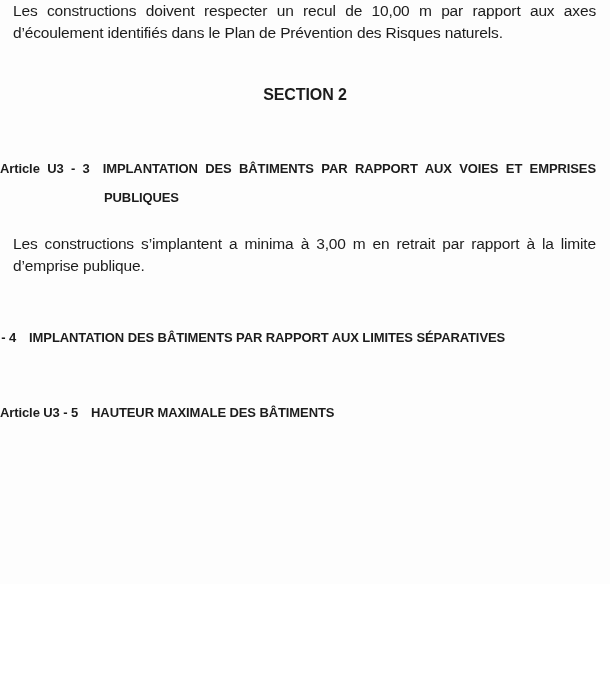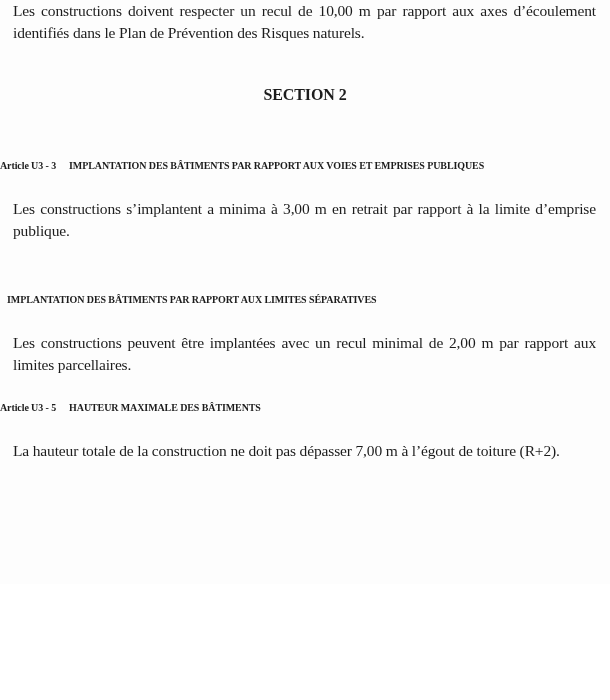--- a/index.html
+++ b/index.html
@@ -3,46 +3,46 @@
 <meta charset="utf-8">
 <style>
   html, body { margin: 0; padding: 0; }
   .page {
     position: relative;
     width: 610px;
     height: 584px;
     overflow: hidden;
     background: var(--background, #fdfdfd);
     color: var(--text, #1c1c1c);
-    font-family: Liberation Serif, serif;
+    font-family: Liberation Sans, sans-serif;
     font-size: 15.5px;
     line-height: 22px;
     letter-spacing: -0.15px;
   }
   p.para {
     margin: 0 14px 0 13px;
     text-align: justify;
   }
   .intro { margin-top: 1px; }
   .section-heading {
     margin-top: 39px;
     padding: 0 18px;
     text-align: center;
     font-weight: 700;
     font-size: 16px;
     line-height: 23px;
     letter-spacing: -0.1px;
   }
   .article { margin-top: 46px; }
   .article.first { margin-top: 48px; }
-  .article.last { margin-top: 20px; }
+  .article.last { margin-top: 46px; }
   h3.article-heading {
     margin: 0 14px 0 0;
-    font-size: 10px;
-    line-height: 23px;
+    font-size: 13px;
+    line-height: 29px;
     font-weight: 700;
     text-align: justify;
     letter-spacing: -0.1px;
   }
   .hang-104 { padding-left: 104px; text-indent: -104px; }
   .hang-150 { padding-left: 88px; text-indent: -150px; }
   .hang-112 { padding-left: 112px; text-indent: -112px; }
   .art-label { margin-right: 13px; }
   .article .para { margin-top: 21px; }
   .bottom-band {
@@ -65,23 +65,21 @@
     <div>SECTION 2</div>
   </div>
 
   <section class="article first">
     <h3 class="article-heading hang-104"><span class="art-label">Article U3 - 3</span><span class="art-title">IMPLANTATION DES BÂTIMENTS PAR RAPPORT AUX VOIES ET EMPRISES PUBLIQUES</span></h3>
     <p class="para">Les constructions s’implantent a minima à 3,00 m en retrait par rapport à la limite d’emprise publique.</p>
   </section>
 
   <section class="article">
     <h3 class="article-heading hang-150"><span class="art-label">Article U3 - 4</span><span class="art-title">IMPLANTATION DES BÂTIMENTS PAR RAPPORT AUX LIMITES SÉPARATIVES</span></h3>
-    <p class="para">Les constructions peuvent être implantées avec un recul minimal de 2,00 m par rapport aux limites parcellaires.</p>
   </section>
 
   <section class="article last">
     <h3 class="article-heading hang-112"><span class="art-label">Article U3 - 5</span><span class="art-title">HAUTEUR MAXIMALE DES BÂTIMENTS</span></h3>
-    <p class="para">La hauteur totale de la construction ne doit pas dépasser 7,00 m à l’égout de toiture (R+2).</p>
   </section>
 
   <div class="bottom-band"></div>
 
 </div>
 
 </body></html>

